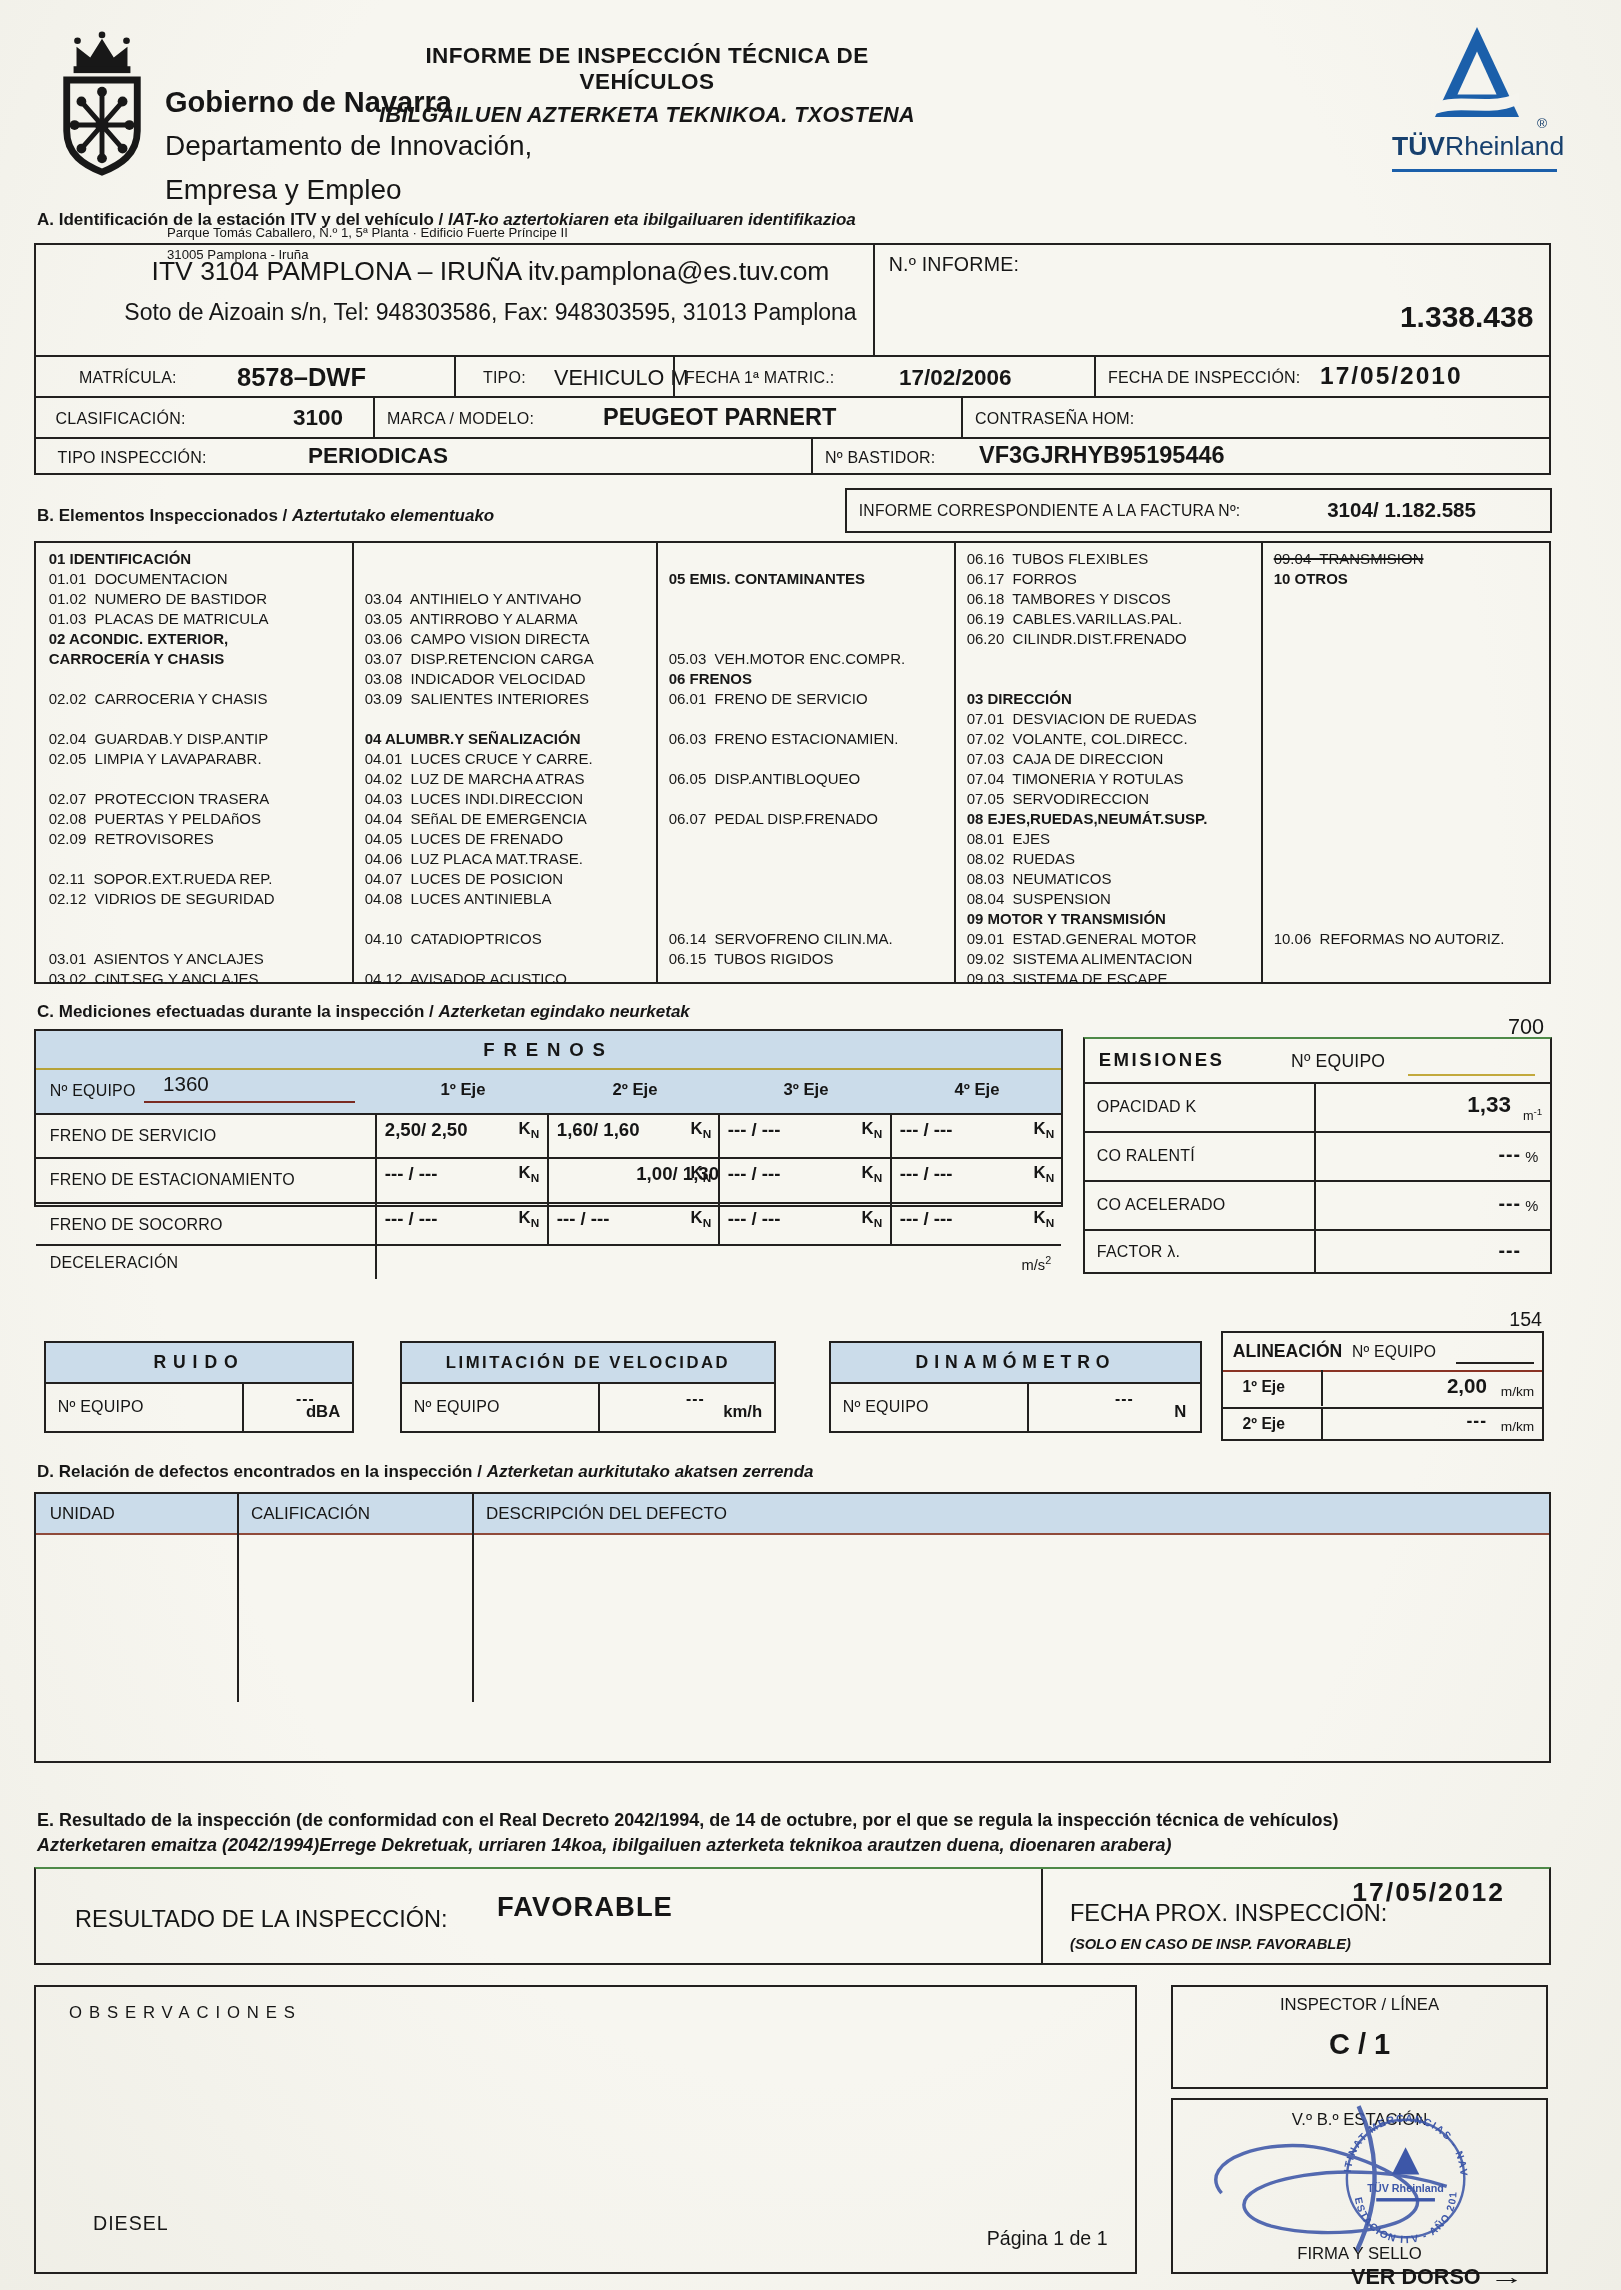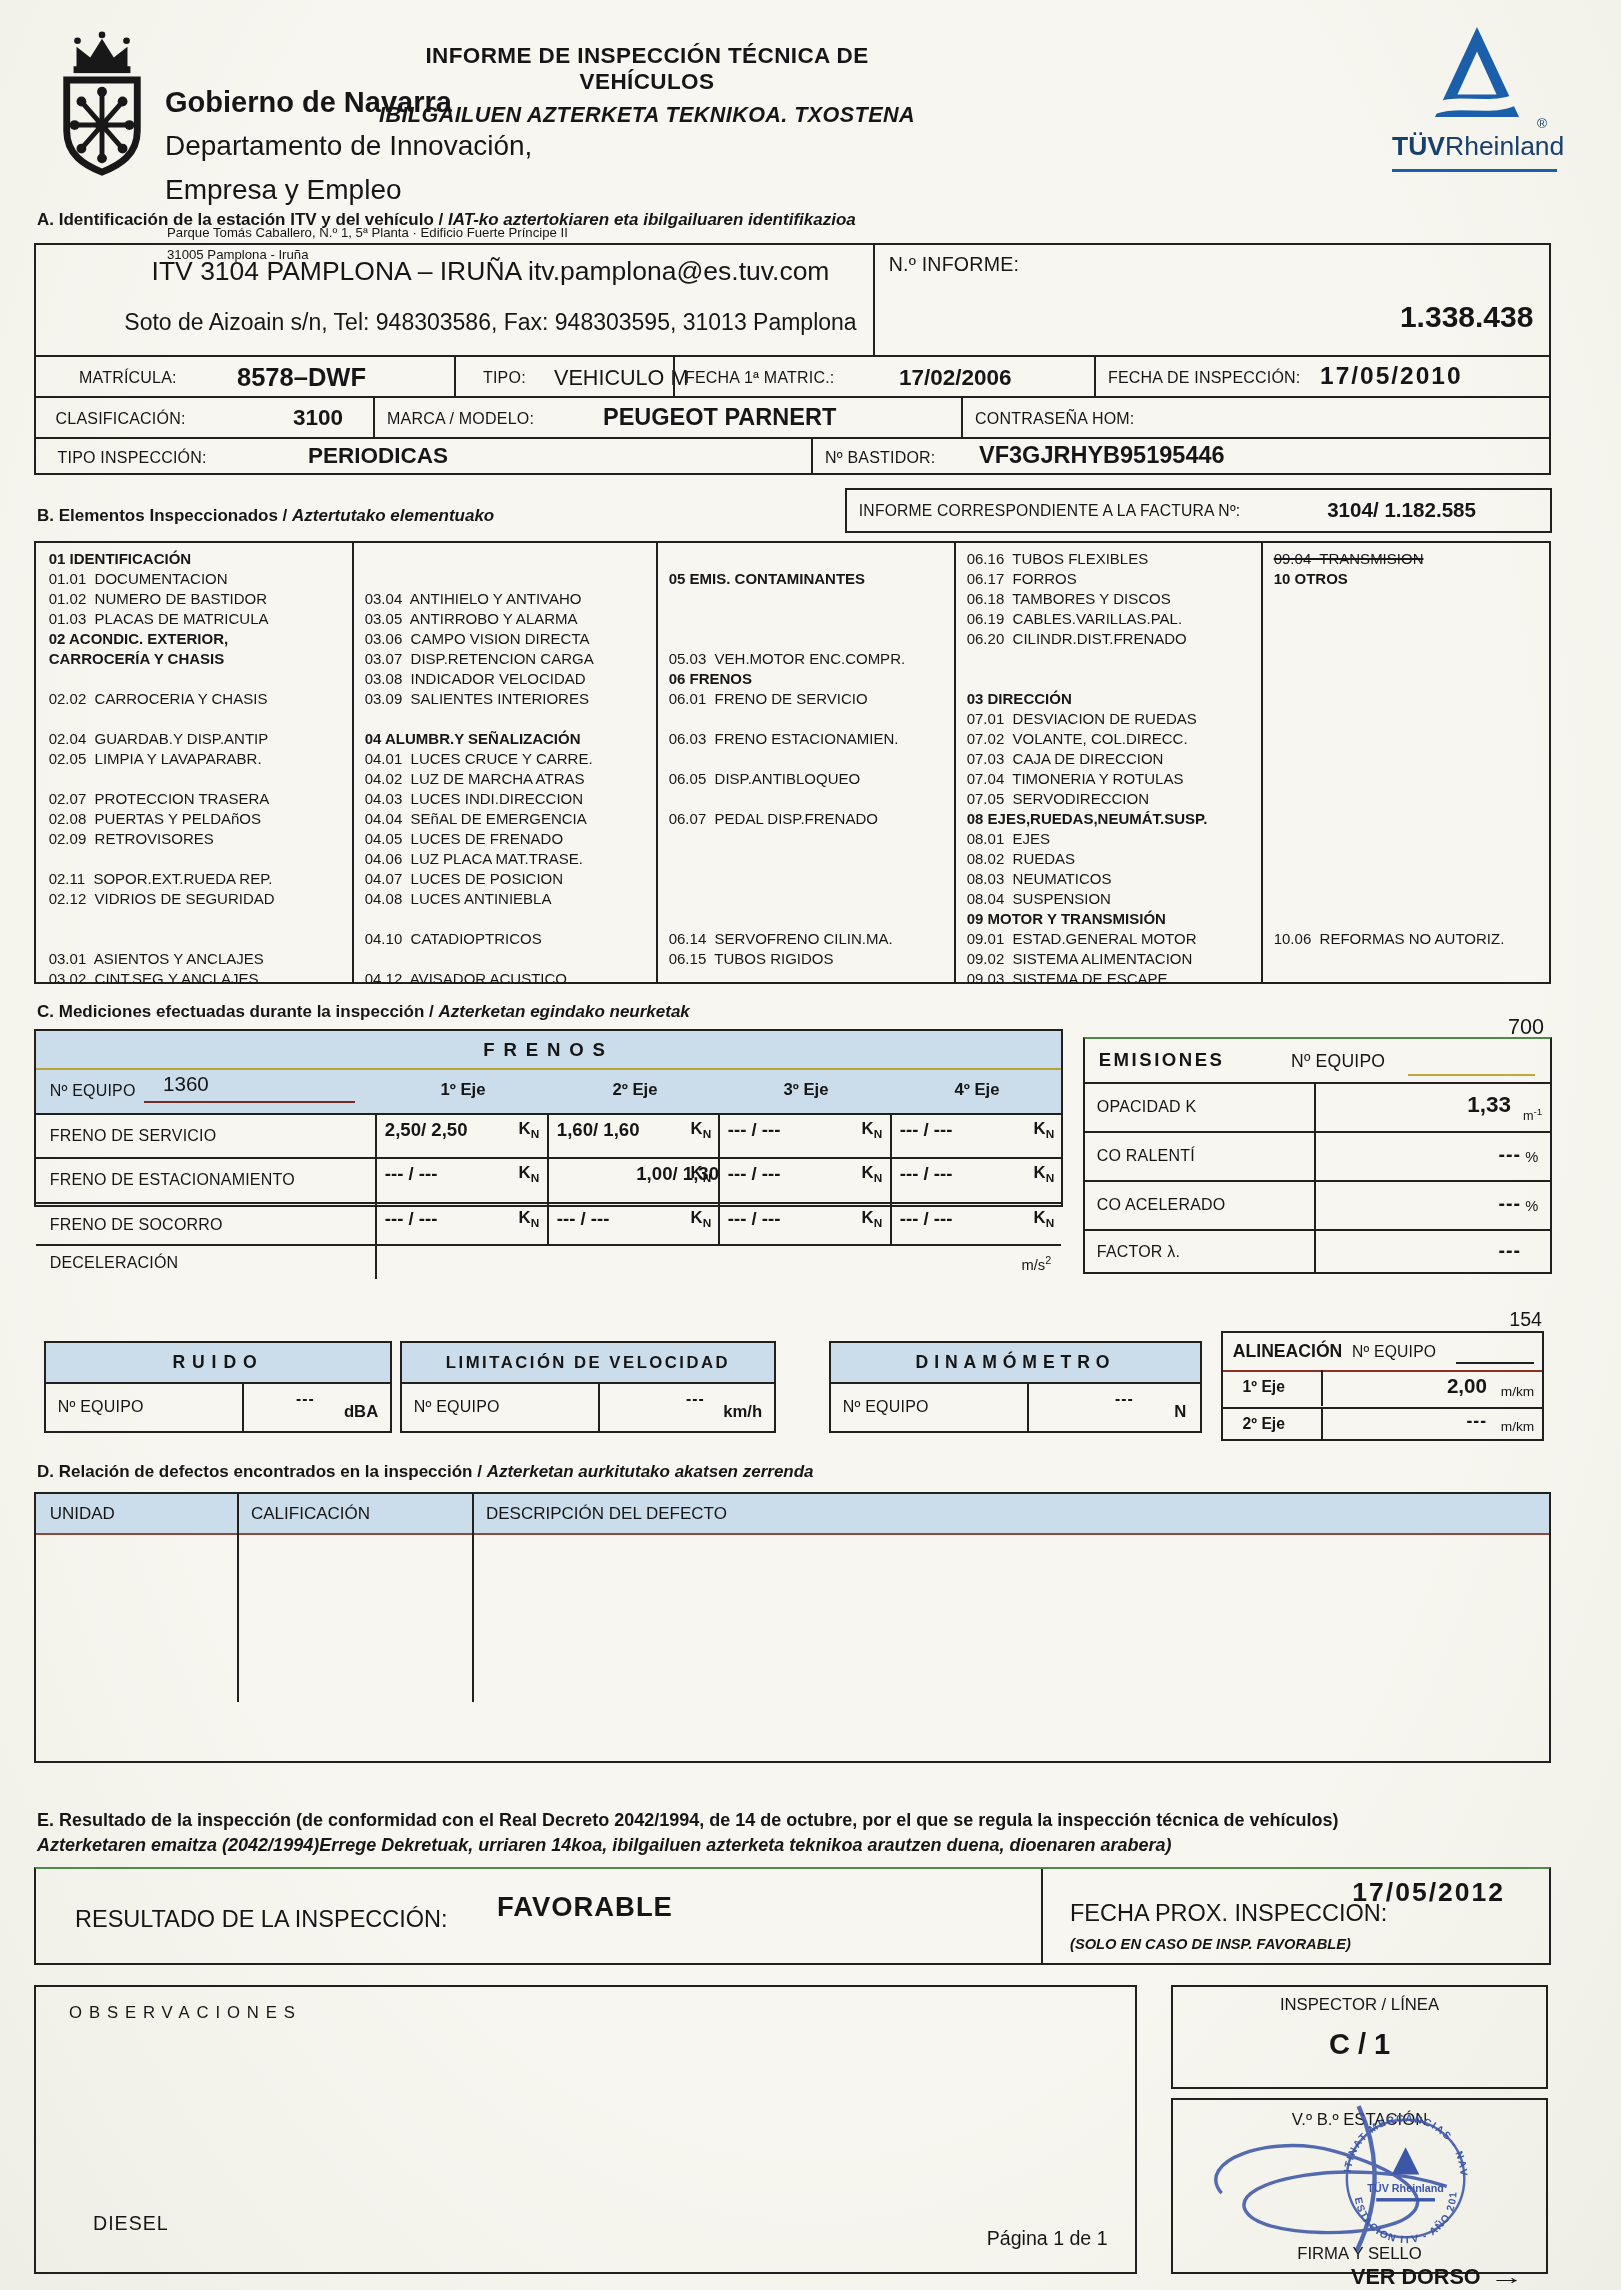--- a/index.html
+++ b/index.html
@@ -83,21 +83,21 @@
   <div class="abs" style="left:1392px;top:169px;width:165px;height:2.9px;background:#1b5faa;"></div>
 
   <div class="abs sec-title" style="left:37px;top:210px;">
     <span>A. Identificación de la estación ITV y del vehículo / </span><span class="eu">IAT-ko aztertokiaren eta ibilgailuaren identifikazioa</span>
   </div>
 
   <div class="abs box" style="left:34px;top:243px;width:1517px;height:232px;">
 
     <div class="abs" style="left:0;top:0;width:837px;height:142px;text-align:center;padding-left:36px;">
       <div style="margin-top:10.8px;font-size:26.5px;" class="nowrap">ITV 3104 PAMPLONA – IRUÑA itv.pamplona@es.tuv.com</div>
-      <div style="margin-top:22px;font-size:23px;" class="nowrap">Soto de Aizoain s/n, Tel: 948303586, Fax: 948303595, 31013 Pamplona</div>
+      <div style="margin-top:12px;font-size:23px;" class="nowrap">Soto de Aizoain s/n, Tel: 948303586, Fax: 948303595, 31013 Pamplona</div>
     </div>
     <div class="abs" style="left:837px;top:0;width:676px;height:110px;border-left:2px solid #22201f;text-align:right;">
       <div class="abs lbl" style="left:13.7px;top:7.8px;font-size:19.6px;">N.º INFORME:</div>
       <div class="abs val nowrap" style="right:17.6px;top:55px;font-size:30px;">1.338.438</div>
     </div>
 
     <div class="abs" style="left:0;top:110px;width:1513px;height:41px;border-top:2px solid #22201f;">
       <div class="abs lbl" style="left:43px;top:11.8px;">MATRÍCULA:</div>
       <div class="abs val nowrap" style="left:201px;top:5.9px;font-size:25.5px;">8578–DWF</div>
       <div class="abs" style="left:418px;top:0;bottom:0;border-left:2px solid #22201f;"></div>
@@ -333,21 +333,21 @@
       <span class="abs val nowrap dash" style="right:29px;top:9.8px;font-size:19.6px;">---</span>
       <span class="abs" style="right:11.8px;top:15.7px;font-size:14.7px;">%</span>
     </div>
     <div class="abs" style="left:0;right:0;top:190px;height:43px;border-top:2px solid #22201f;">
       <span class="abs lbl" style="left:11.8px;top:11.8px;">FACTOR λ.</span>
       <span class="abs" style="left:229px;top:0;bottom:0;border-left:2px solid #22201f;"></span>
       <span class="abs val nowrap dash" style="right:29px;top:7.8px;font-size:19.6px;">---</span>
     </div>
   </div>
 
-  <div class="abs box" style="left:44px;top:1341px;width:348px;height:92px;text-decoration:underline;">
+  <div class="abs box" style="left:44px;top:1341px;width:310px;height:92px;text-decoration:underline;">
     <div class="abs blue" style="left:0;right:0;top:0;height:39px;border-bottom:2px solid #22201f;text-align:center;">
       <span style="font-size:17.6px;font-weight:bold;letter-spacing:6.9px;line-height:39px;">RUIDO</span>
     </div>
     <span class="abs lbl" style="left:11.8px;top:55px;">Nº EQUIPO</span>
     <span class="abs" style="left:196px;top:41px;bottom:0;border-left:2px solid #22201f;"></span>
     <span class="abs dash" style="left:250px;top:47px;font-size:15.7px;font-weight:bold;">---</span>
     <span class="abs val" style="right:11.8px;top:59px;font-size:16.7px;">dBA</span>
   </div>
 
   <div class="abs box" style="left:400px;top:1341px;width:376px;height:92px;">

